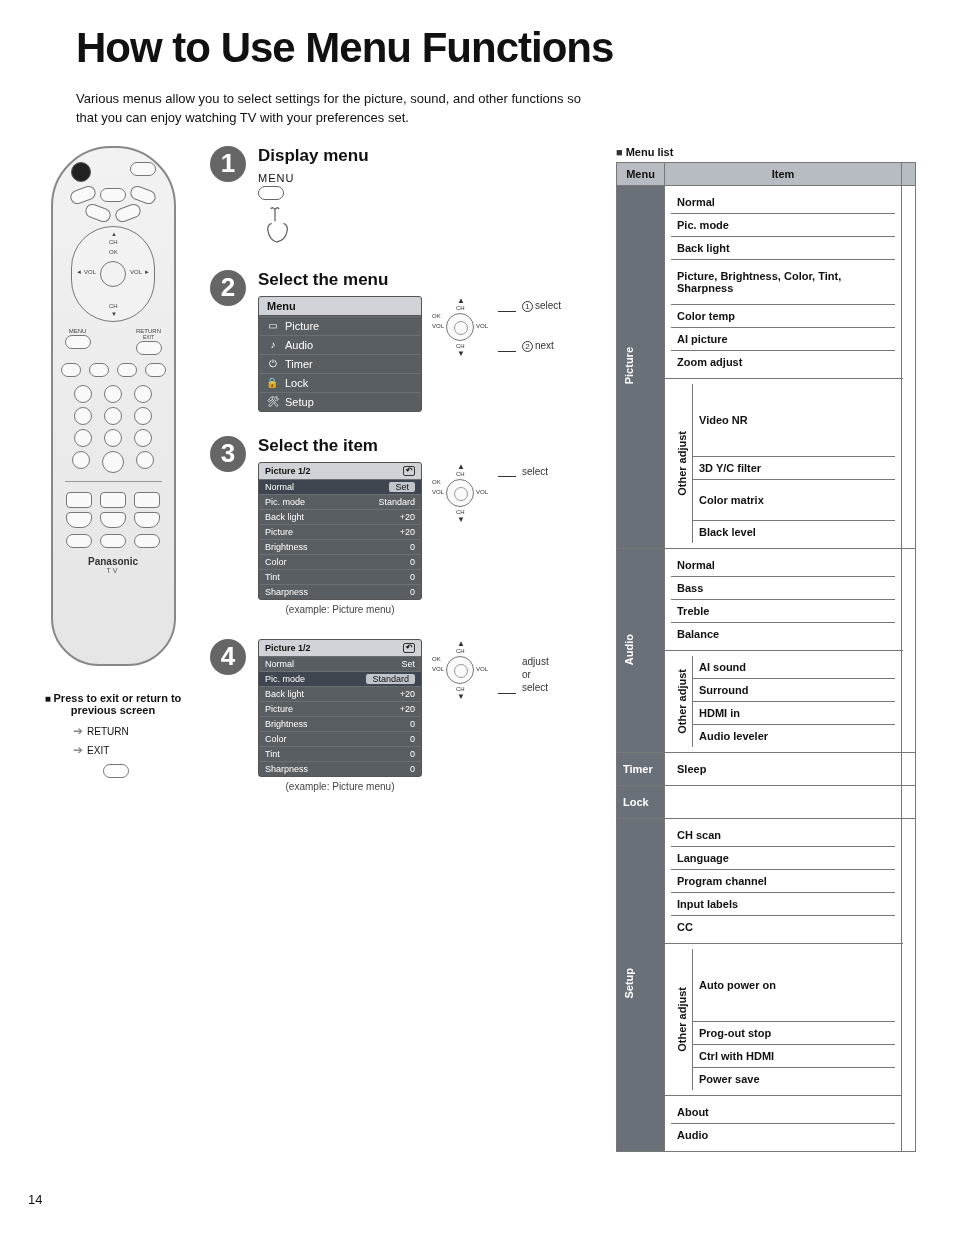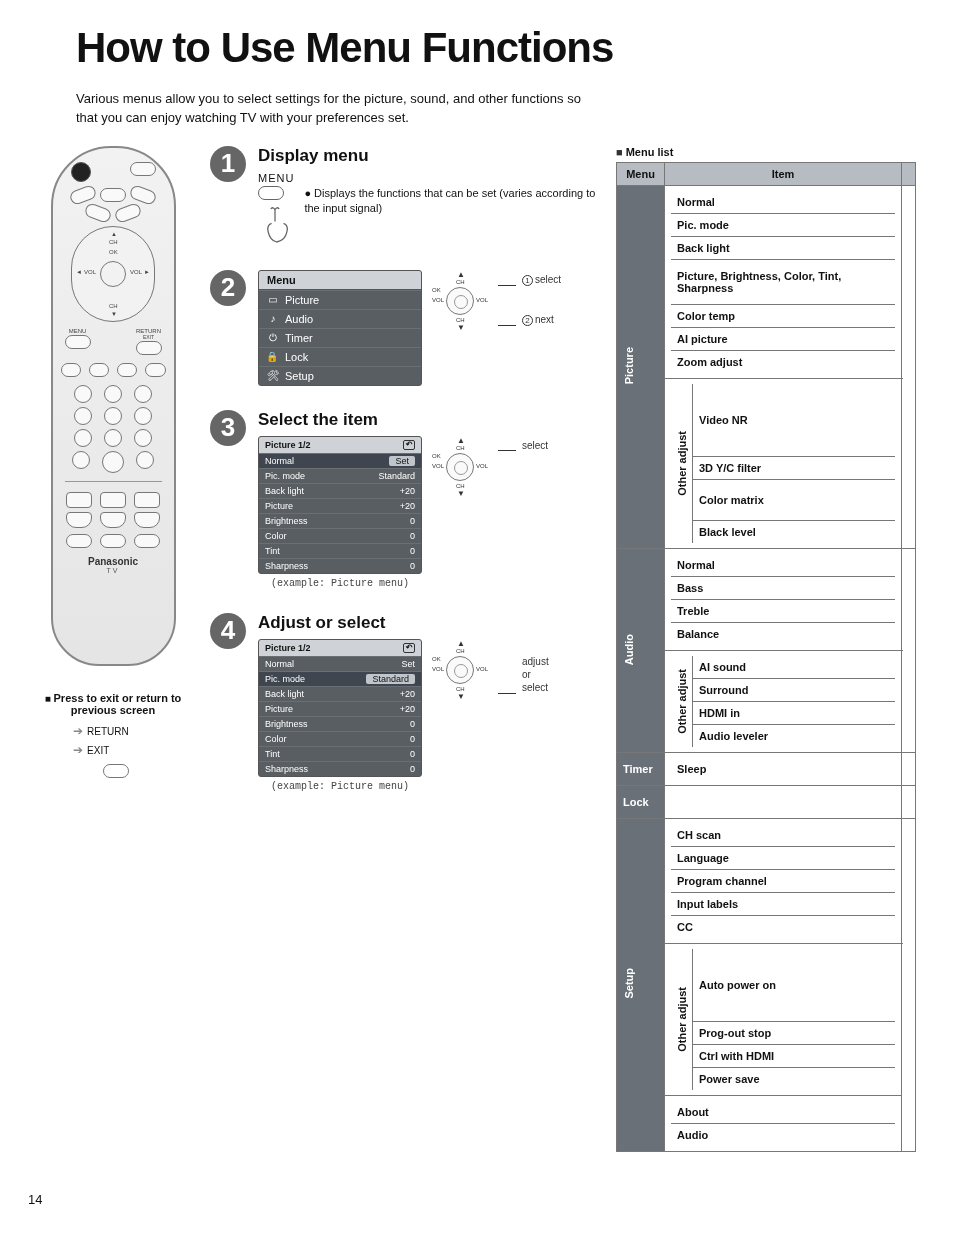--- a/index.html
+++ b/index.html
@@ -114,21 +114,21 @@
   }
   .item-panel .bar {
     background:#cfd3d7;color:#111;padding:3px 6px;font-weight:bold;display:flex;justify-content:space-between;align-items:center;
   }
   .item-panel .bar .ret{width:12px;height:10px;border:1px solid #333;border-radius:2px;position:relative;font-size:8px;line-height:8px;text-align:center;}
   .item-panel .irow {
     display:flex;justify-content:space-between;padding:2px 6px;border-top:1px solid #6a6f74;
   }
   .item-panel .irow.sel{background:#3f464f;}
   .item-panel .irow.sel .val{background:#bfc5cb;color:#111;padding:0 6px;border-radius:2px;}
-  .example-cap{font-size:10px;text-align:center;margin-top:4px;color:#444;font-family:Liberation Mono, monospace;}
+  .example-cap{font-size:10px;text-align:center;margin-top:4px;color:#444;}
 
   
   .mini-nav {
     width:56px;height:62px;position:relative;flex-shrink:0;
   }
   .mini-nav .circle{
     width:28px;height:28px;border:1px solid #777;border-radius:50%;
     position:absolute;left:14px;top:17px;background:#fafafa;
   }
   .mini-nav .circle::after{
@@ -266,27 +266,27 @@
     <div class="menu-icon-wrap">
       <div>
         <div class="menu-label">MENU</div>
         <div class="menu-btnov"></div>
         <div class="hand">
           <svg viewBox="0 0 40 48">
                     <path d="M20 6 l0 14 M16 22 q-6 2 -4 10 q2 10 10 12 q10 -2 12 -12 q2 -8 -4 -10 M20 6 q-2 -4 -5 -1 M20 6 q2 -4 5 -1" fill="none" stroke="#666" stroke-width="1.5"></path>
                   </svg>
         </div>
       </div>
-      <div class="stepdesc" style="margin-top:14px">● <span>Displays the functions that can be set (varies according to the input signal)</span></div>
     </div>
   </div>
 </div>
 <div class="step">
   <div class="stepnum">2</div>
   <div class="stepbody">
+    <div class="stephead">Select the menu</div>
     <div style="display:flex;gap:10px;align-items:flex-start">
       <div class="menu-panel">
         <div class="hdr">Menu</div>
         <div class="row">
                   <span class="ico">▭</span>
                   <span>Picture</span>
                 </div>
                 <div class="row">
                   <span class="ico">♪</span>
                   <span>Audio</span>
@@ -386,21 +386,20 @@
       <div class="side-wrap" style="margin-top:4px">
                 <div class="line"></div>
                 <div class="side-annot">select</div>
               </div>
     </div>
   </div>
 </div>
 <div class="step">
   <div class="stepnum">4</div>
   <div class="stepbody">
-    <div class="stephead">Adjust or select</div>
     <div style="display:flex;gap:10px;align-items:flex-start">
       <div>
         <div class="item-panel">
     <div class="bar">
                     <span>Picture   1/2</span>
                     <span class="ret">↶</span>
                   </div>
                   <div class="irow">
                     <span>Normal</span>
                     <span class="val">Set</span>

